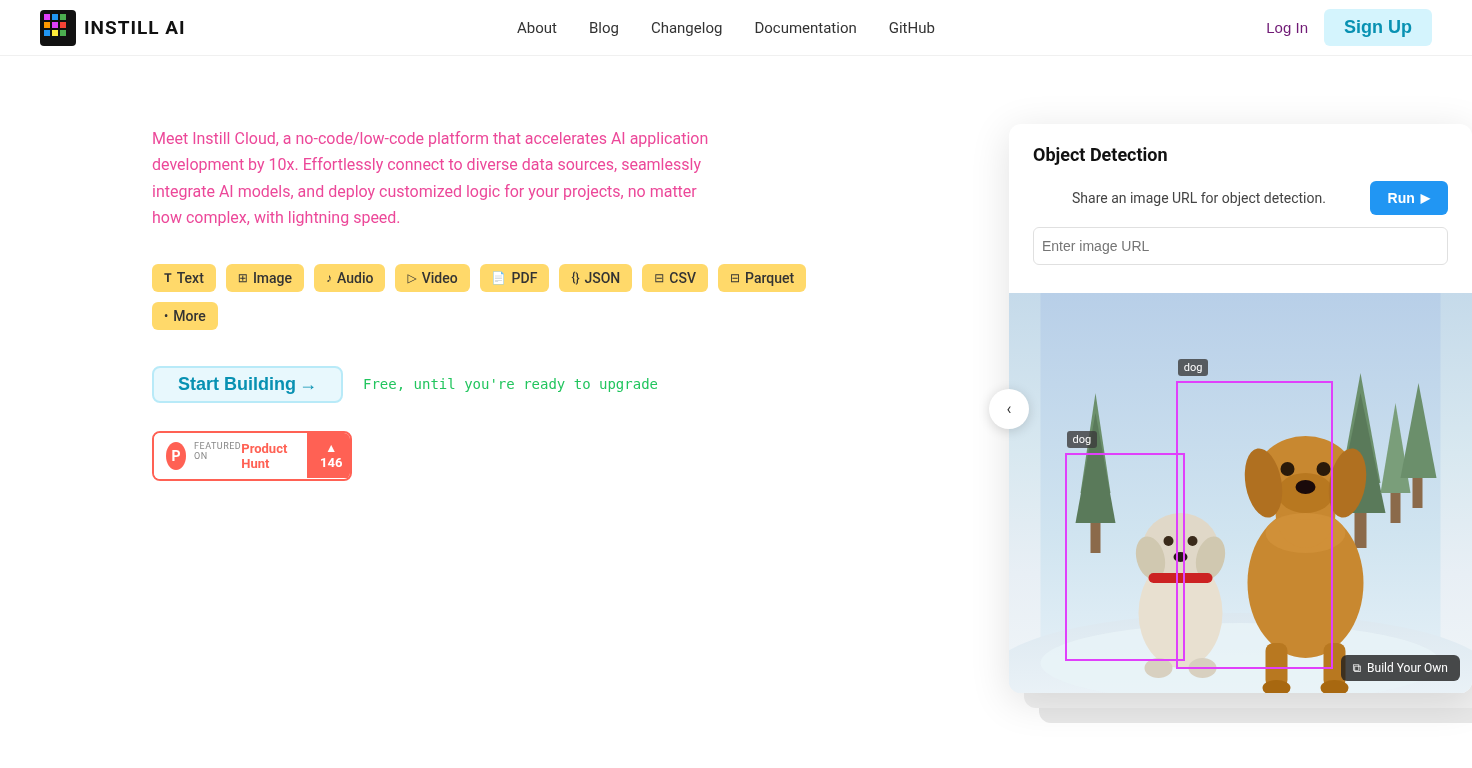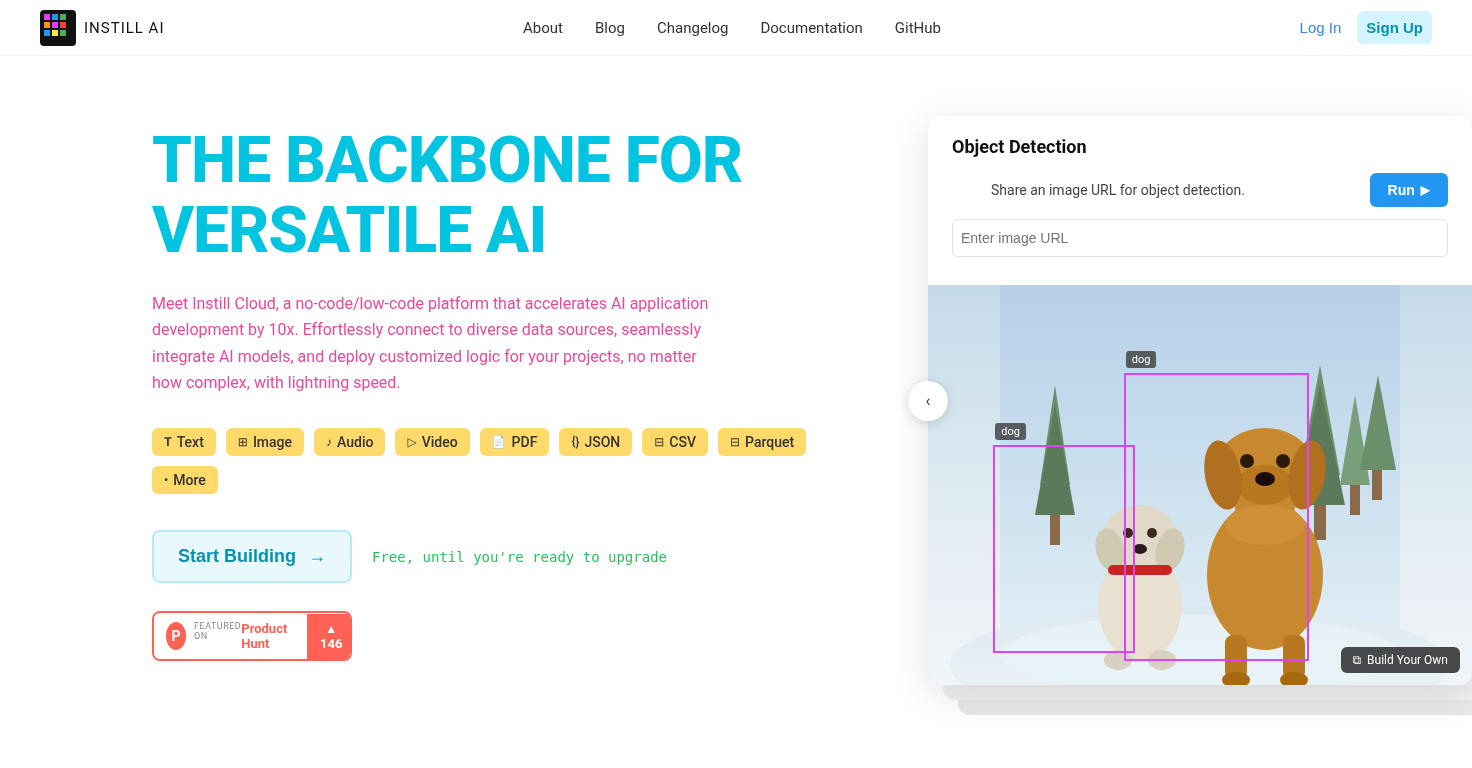--- a/index.html
+++ b/index.html
@@ -6,47 +6,47 @@
     body { font-family: -apple-system, BlinkMacSystemFont, 'Segoe UI', Roboto, sans-serif; background: #fff; overflow-x: hidden; }
 
     
     nav {
       display: flex; align-items: center; justify-content: space-between;
       padding: 0 40px; height: 56px; border-bottom: 1px solid #f0f0f0;
       position: relative; z-index: 10; background: #fff;
     }
     .nav-logo { display: flex; align-items: center; gap: 8px; cursor: pointer; }
     .logo-icon { width: 36px; height: 36px; }
-    .logo-text { font-size: 15px; font-weight: 400; letter-spacing: 1px; color: #111; }
+    .logo-text { font-size: 19px; font-weight: 700; letter-spacing: 1px; color: #111; }
     .nav-links { display: flex; align-items: flex-start; gap: 32px; }
     .nav-link { font-size: 15px; color: #333; text-decoration: none; cursor: pointer; }
     .nav-actions { display: flex; align-items: center; gap: 16px; }
-    .btn-login { font-size: 15px; color: #3b82f6; cursor: pointer; background: none; border: none; }
+    .btn-login { font-size: 15px; color: #701a75; cursor: pointer; background: none; border: none; }
     .btn-signup {
-      background: #d4f4fd; color: #0891b2; border: none; padding: 8px 9px;
-      border-radius: 6px; font-size: 15px; font-weight: 600; cursor: pointer;
+      background: #d4f4fd; color: #0891b2; border: none; padding: 8px 20px;
+      border-radius: 6px; font-size: 18px; font-weight: 600; cursor: pointer;
     }
 
     
     .hero { display: flex; align-items: flex-start; padding: 60px 40px 0 152px; min-height: 720px; position: relative; }
     .hero-left { flex: 0 0 660px; padding-top: 10px; }
     .hero-title { font-size: 64px; font-weight: 800; color: #00c4e0; line-height: 1.1; margin-bottom: 24px; letter-spacing: -1px; }
     .hero-desc { font-size: 16px; color: #ec4899; line-height: 1.65; max-width: 560px; margin-bottom: 32px; }
     .tags { display: flex; flex-wrap: wrap; gap: 10px; margin-bottom: 36px; }
     .tag {
       display: flex; align-items: center; gap: 5px;
       background: #ffd96a; color: #333; font-size: 14px; font-weight: 500;
       padding: 6px 12px; border-radius: 6px; cursor: pointer;
     }
     .tag-icon { font-size: 12px; }
     .hero-actions { display: flex; align-items: center; gap: 20px; margin-bottom: 28px; }
     .btn-start {
-      display: flex; align-items: center; gap: 12px;
+      display: flex; align-items: center; gap: 3px;
       background: #e8f8fd; color: #0891b2; border: 2px solid #b8eaf8;
-      padding: 14px 24px; border-radius: 8px; font-size: 18px; font-weight: 600;
+      padding: 6px 24px; border-radius: 8px; font-size: 18px; font-weight: 600;
       cursor: pointer; text-decoration: none;
     }
     .btn-arrow { font-size: 18px; }
     .free-text { color: #22c55e; font-size: 14px; font-family: monospace; }
 
     
     .ph-badge {
       display: flex; align-items: center; gap: 0;
       border: 2px solid #ff6154; border-radius: 8px; overflow: hidden;
       width: 200px; cursor: pointer;
@@ -63,21 +63,21 @@
     .ph-featured { font-size: 9px; color: #888; text-transform: uppercase; letter-spacing: 0.5px; }
     .ph-name { font-size: 13px; font-weight: 700; color: #ff6154; }
     .ph-right {
       background: #ff6154; padding: 8px 12px; display: flex; flex-direction: column;
       align-items: center; justify-content: center; color: #fff; min-width: 48px;
     }
     .ph-arrow { font-size: 12px; }
     .ph-count { font-size: 13px; font-weight: 700; }
 
     
-    .hero-right { position: absolute; right: 0; top: 60px; width: 544px; }
+    .hero-right { position: absolute; right: 0; top: 68px; width: 463px; }
     .demo-card {
       background: #fff; border-radius: 12px; box-shadow: 0 8px 40px rgba(0,0,0,0.12);
       overflow: hidden; position: relative; z-index: 5;
     }
     .demo-card { position: relative; z-index: 5; margin-left: 0; }
 
     .card-header { padding: 20px 24px 16px; }
     .card-title { font-size: 18px; font-weight: 700; color: #111; margin-bottom: 16px; }
     .card-top-row { display: flex; align-items: center; justify-content: space-between; margin-bottom: 12px; }
     .card-desc { font-size: 14px; color: #444; margin-left: 39px; }
@@ -162,24 +162,20 @@
   </div>
 
   <div class="nav-actions">
     <button class="btn-login">Log In</button>
     <button class="btn-signup">Sign Up</button>
   </div>
 </nav>
 
 <section class="hero">
   <div class="hero-left">
-    <h1 class="hero-title">
-      <span>THE BACKBONE FOR</span><br>
-      <span>VERSATILE AI</span>
-    </h1>
     <p class="hero-desc">Meet Instill Cloud, a no-code/low-code platform that accelerates AI application development by 10x. Effortlessly connect to diverse data sources, seamlessly integrate AI models, and deploy customized logic for your projects, no matter how complex, with lightning speed.</p>
 
     <div class="tags">
       <div class="tag">
         <span class="tag-icon">𝐓</span>
         <span>Text</span>
       </div>
       <div class="tag">
         <span class="tag-icon">⊞</span>
         <span>Image</span>

